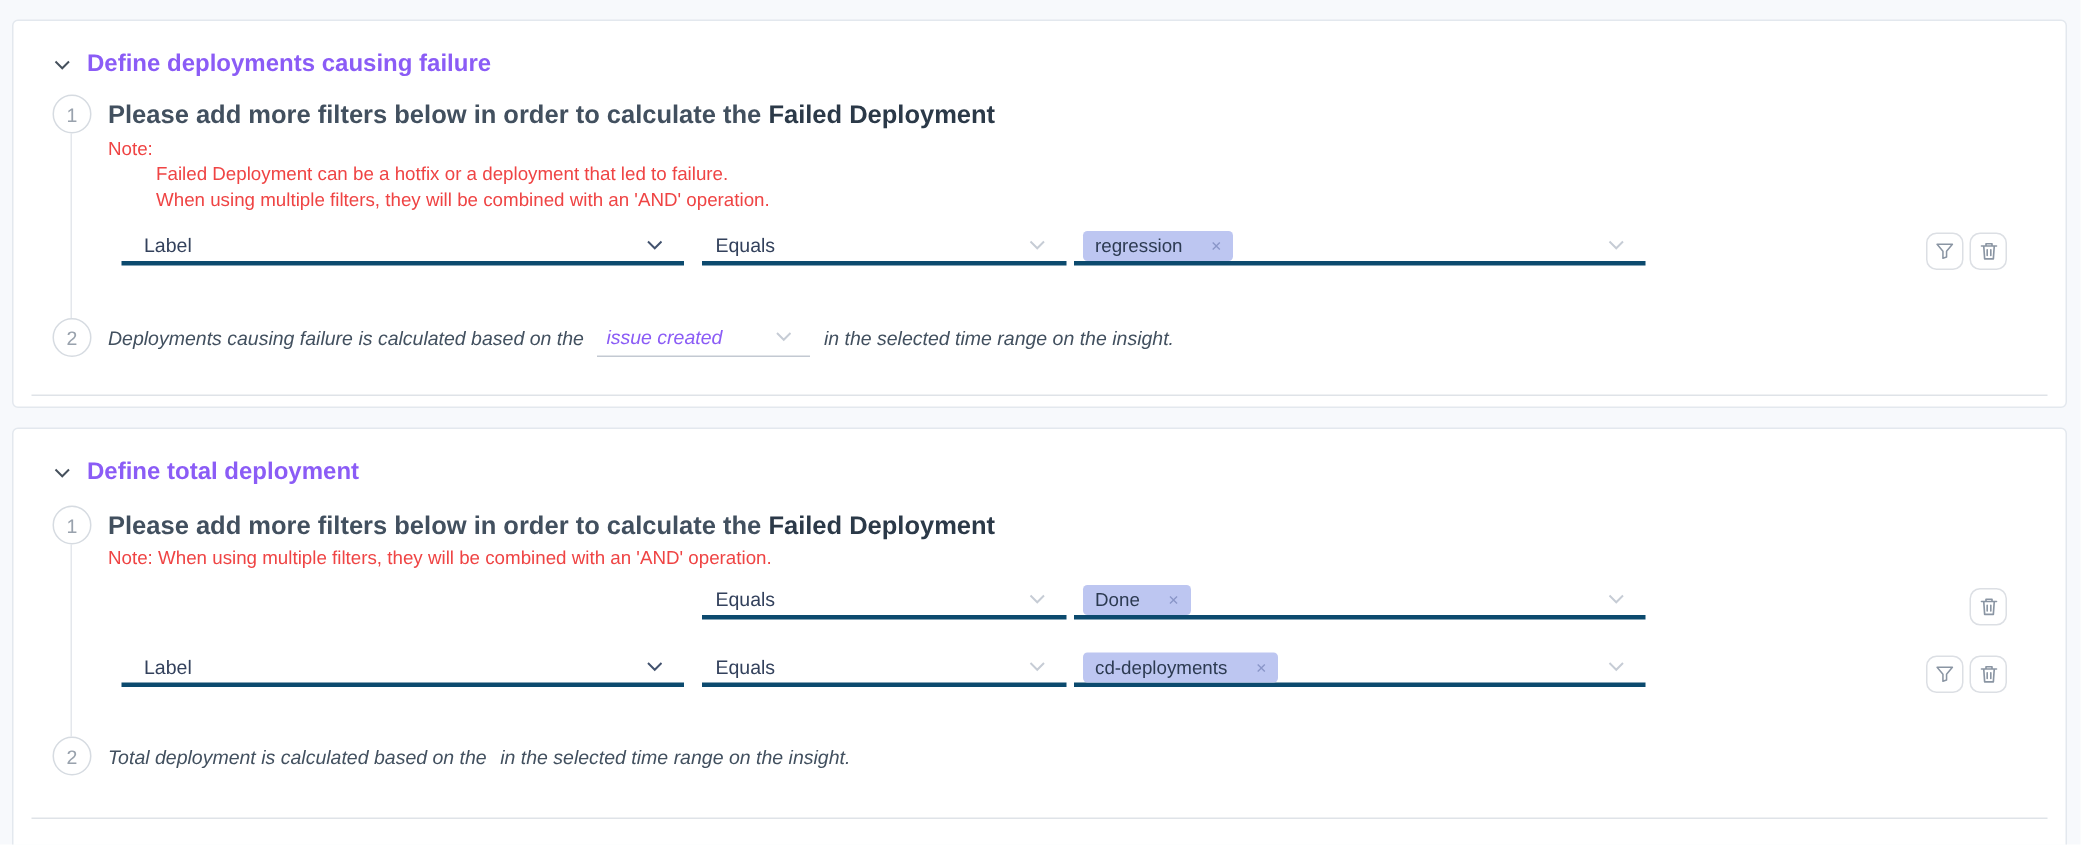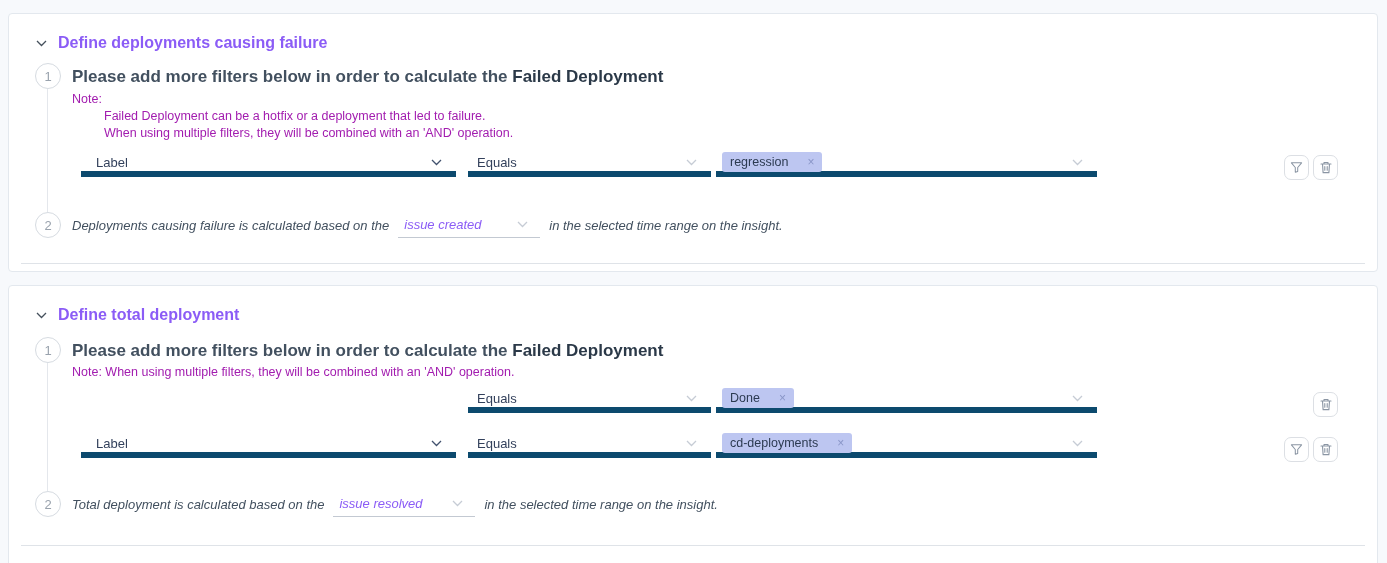--- a/index.html
+++ b/index.html
@@ -33,25 +33,25 @@
     color:#99a2ad;font-size:13px;
     display:flex;align-items:center;justify-content:center;
     box-sizing:border-box;background:#fff;z-index:2;
   }
   .connector{position:absolute;left:38px;width:1px;background:#e4e7ec;z-index:1;}
 
   .step-text{
     position:absolute;left:63px;font-size:17px;color:#42505f;line-height:16px;font-weight:bold;
   }
   .step-text b{color:#2b3948;}
-  .note{position:absolute;font-size:12.5px;color:#a21caf;line-height:17px;}
+  .note{position:absolute;font-size:12.5px;color:#ef4444;line-height:17px;}
 
   .sel{
     position:absolute;height:24px;
-    border-bottom:6px solid #0c4a6e;
+    border-bottom:3px solid #0c4a6e;
     box-sizing:border-box;
     display:flex;align-items:center;
     font-size:13px;color:#33415c;
     cursor:pointer;
   }
   .sel .sel-label{padding-left:15px;}
   .sel .op-label{padding-left:9px;}
   .sel-chevron{margin-left:auto;padding-right:14px;display:flex;align-items:center;}
   .chev-dark{color:#42526e;}
   .chev-light{color:#c6ccd5;}
@@ -266,25 +266,17 @@
           <path d="M1 3h10M4 3V1.5h4V3M2.5 3l.6 8.6h5.8L9.5 3M4.8 5.5v3.8M7.2 5.5v3.8" fill="none" stroke="currentColor" stroke-width="1.1" stroke-linecap="round" stroke-linejoin="round"></path>
         </svg>
     </span>
   </button>
 
   <div class="step-circle" style="top:205px">
     <span>2</span>
   </div>
   <div class="step2-row" style="top:205px">
     <span>Total deployment is calculated based on the</span>
-    <span class="inline-sel">
-      <span>issue resolved</span>
-      <span class="sel-chevron chev-light">
-        <svg width="11" height="7" viewBox="0 0 11 7">
-            <path d="M1 1l4.5 4.5L10 1" fill="none" stroke="currentColor" stroke-width="1.3"></path>
-          </svg>
-      </span>
-    </span>
     <span>in the selected time range on the insight.</span>
   </div>
 
   <div class="divider" style="top:259px"></div>
 </section>
 
 </body></html>

